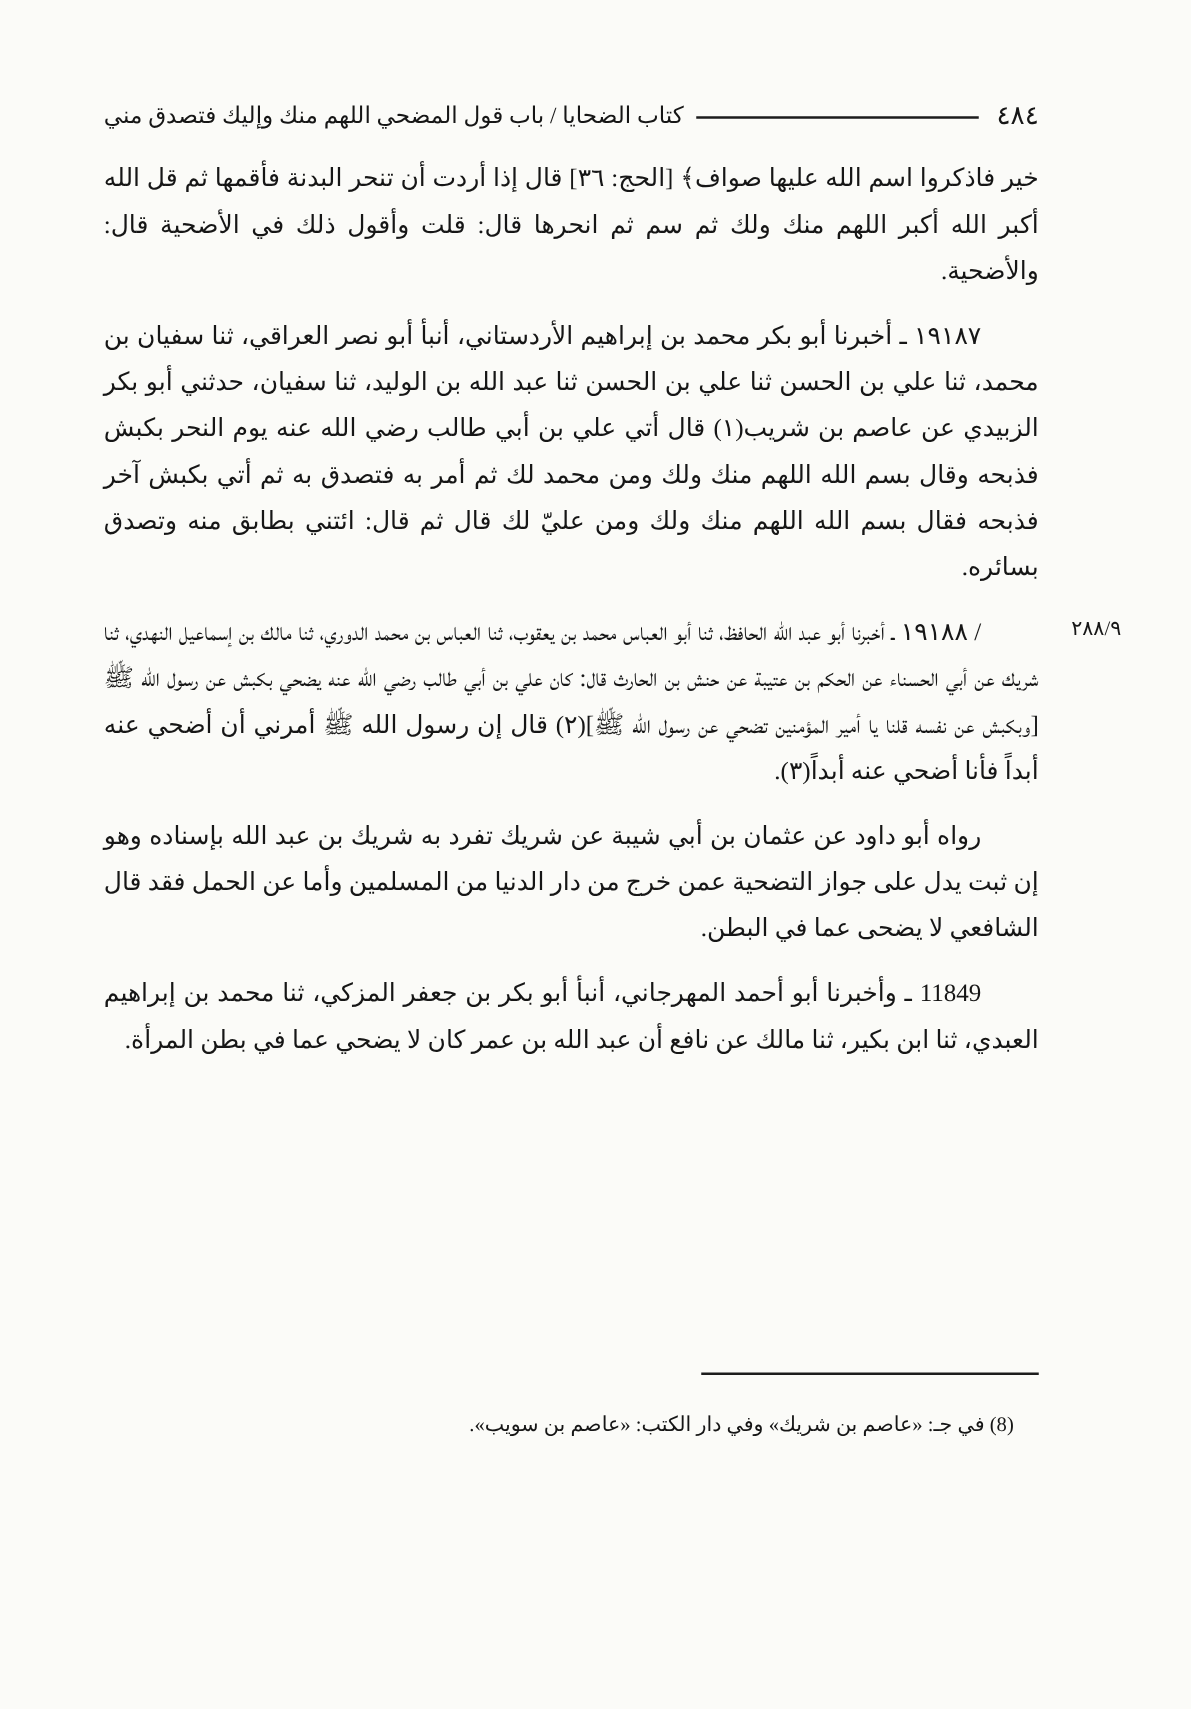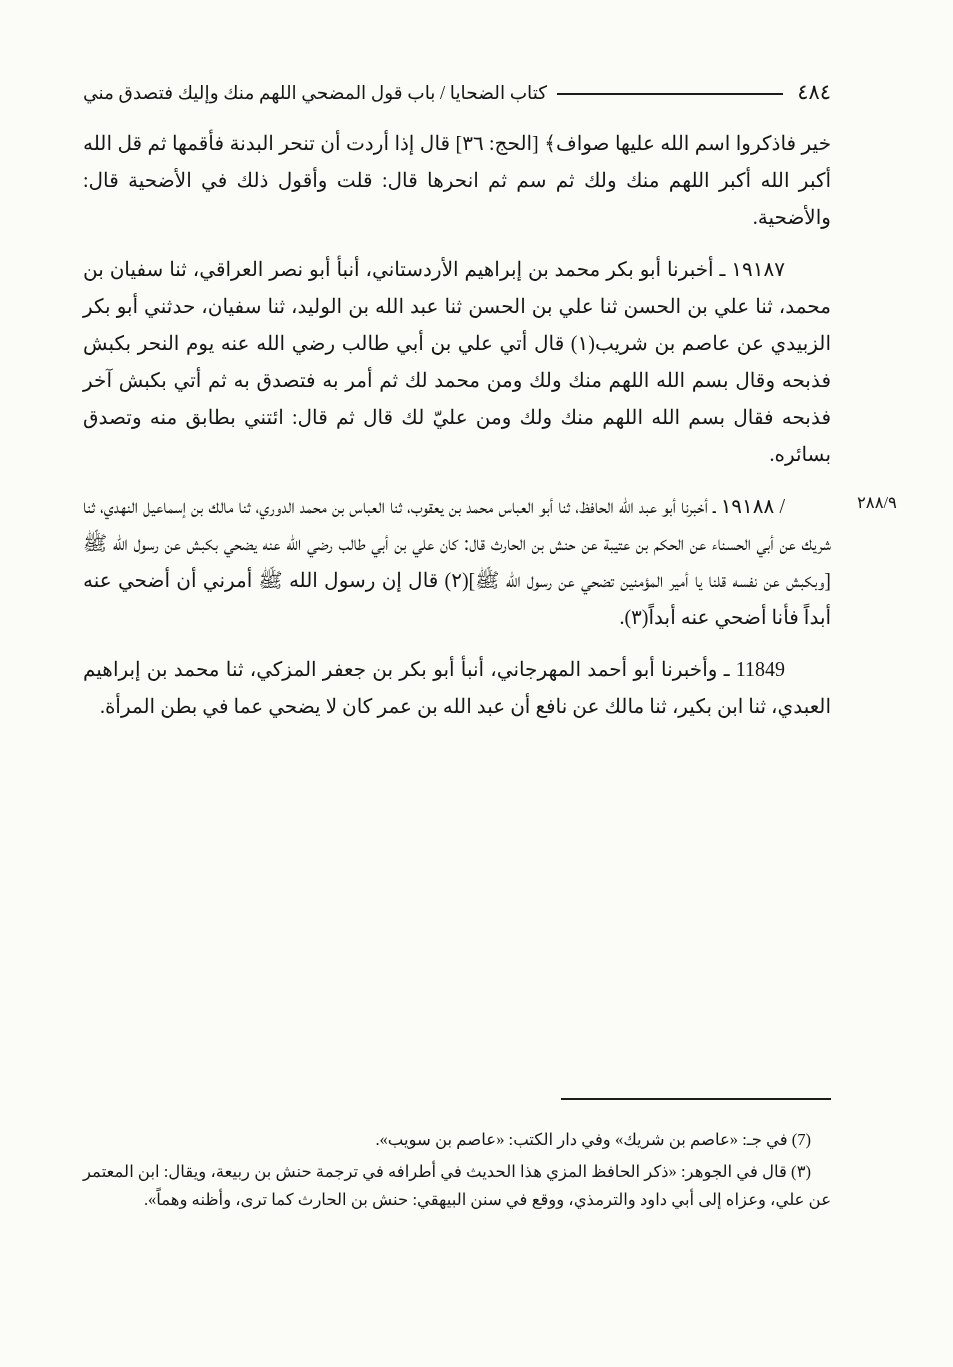--- a/index.html
+++ b/index.html
@@ -104,23 +104,23 @@
     <main>
       <p class="para">خير فاذكروا اسم الله عليها صواف﴾ [الحج: ٣٦] قال إذا أردت أن تنحر البدنة فأقمها ثم قل الله أكبر الله أكبر اللهم منك ولك ثم سم ثم انحرها قال: قلت وأقول ذلك في الأضحية قال: والأضحية.</p>
 
       <p class="para indent">١٩١٨٧ ـ أخبرنا أبو بكر محمد بن إبراهيم الأردستاني، أنبأ أبو نصر العراقي، ثنا سفيان بن محمد، ثنا علي بن الحسن ثنا علي بن الحسن ثنا عبد الله بن الوليد، ثنا سفيان، حدثني أبو بكر الزبيدي عن عاصم بن شريب(١) قال أتي علي بن أبي طالب رضي الله عنه يوم النحر بكبش فذبحه وقال بسم الله اللهم منك ولك ومن محمد لك ثم أمر به فتصدق به ثم أتي بكبش آخر فذبحه فقال بسم الله اللهم منك ولك ومن عليّ لك قال ثم قال: ائتني بطابق منه وتصدق بسائره.</p>
 
       <div class="para-wrap">
         <span class="margin-note">٢٨٨/٩</span>
         <p class="para indent">/ ١٩١٨٨ ـ أخبرنا أبو عبد الله الحافظ، ثنا أبو العباس محمد بن يعقوب، ثنا العباس بن محمد الدوري، ثنا مالك بن إسماعيل النهدي، ثنا شريك عن أبي الحسناء عن الحكم بن عتيبة عن حنش بن الحارث قال: كان علي بن أبي طالب رضي الله عنه يضحي بكبش عن رسول الله ﷺ [وبكبش عن نفسه قلنا يا أمير المؤمنين تضحي عن رسول الله ﷺ](٢) قال إن رسول الله ﷺ أمرني أن أضحي عنه أبداً فأنا أضحي عنه أبداً(٣).</p>
       </div>
 
+      <p class="para indent">رواه أبو داود عن عثمان بن أبي شيبة عن شريك تفرد به شريك بن عبد الله بإسناده وهو إن ثبت يدل على جواز التضحية عمن خرج من دار الدنيا من المسلمين وأما عن الحمل فقد قال الشافعي لا يضحى عما في البطن.</p>
 
       <p class="para indent">11849 ـ وأخبرنا أبو أحمد المهرجاني، أنبأ أبو بكر بن جعفر المزكي، ثنا محمد بن إبراهيم العبدي، ثنا ابن بكير، ثنا مالك عن نافع أن عبد الله بن عمر كان لا يضحي عما في بطن المرأة.</p>
     </main>
   </div>
 
   <footer class="footnotes">
     <div class="footnote-rule"></div>
-    <p class="footnote">(7) في جـ: «عاصم بن شريك» وفي دار الكتب: «عاصم بن سويب».</p>
-    <p class="footnote">(٣) قال في الجوهر: «ذكر الحافظ المزي هذا الحديث في أطرافه في ترجمة حنش بن ربيعة، ويقال: ابن المعتمر عن علي، وعزاه إلى أبي داود والترمذي، ووقع في سنن البيهقي: حنش بن الحارث كما ترى، وأظنه وهماً».</p>
+    <p class="footnote">(8) في جـ: «عاصم بن شريك» وفي دار الكتب: «عاصم بن سويب».</p>
   </footer>
 </div>
 
 </body></html>

